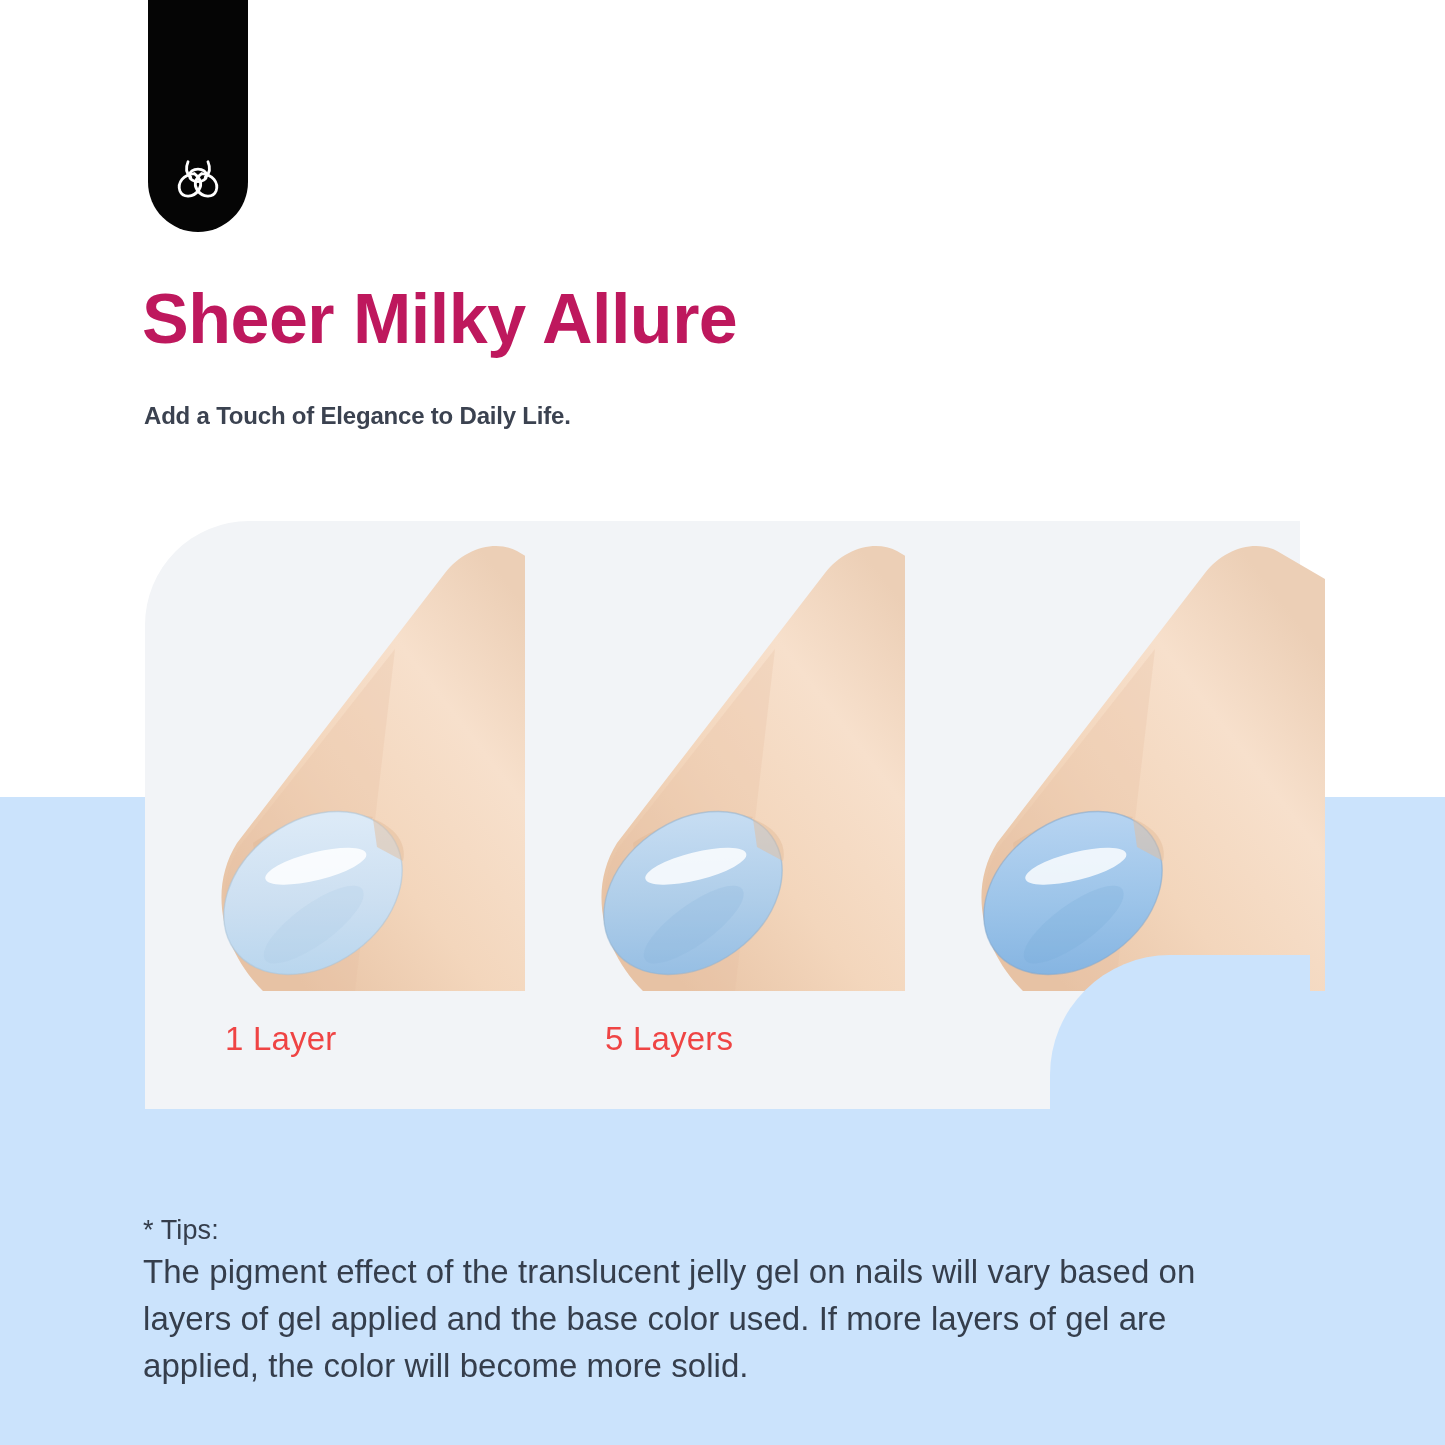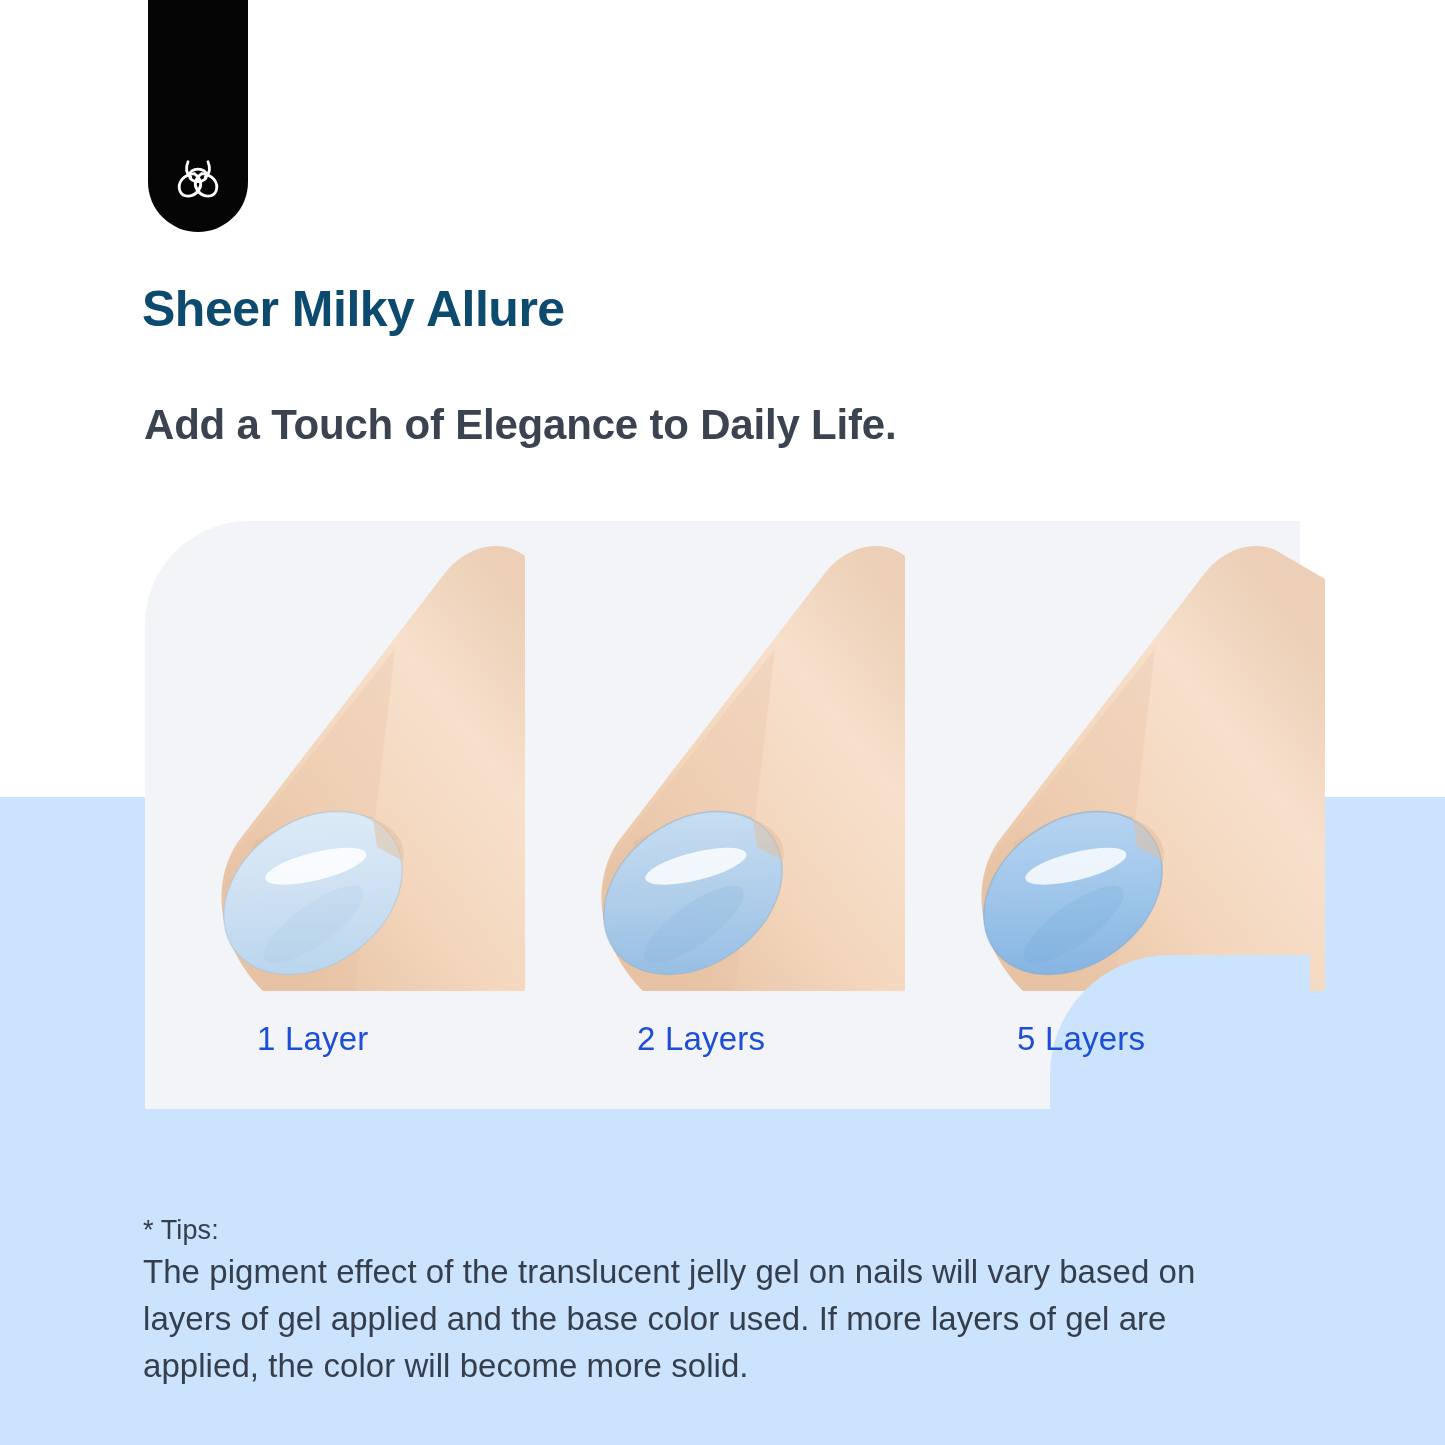--- a/index.html
+++ b/index.html
@@ -38,31 +38,31 @@
     align-items:flex-end;
     justify-content:center;
     padding-bottom:24px;
   }
   .brand-logo { width:58px; height:58px; display:block; }
 
   
   .title {
     position:absolute;
     left:142px; top:284px;
-    font-size:50px;
+    font-size:70px;
     font-weight:700;
     letter-spacing:-0.5px;
-    color:#0c4a6e;
+    color:#be185d;
     white-space:nowrap;
     line-height:1;
   }
   .subtitle {
     position:absolute;
     left:144px; top:404px;
-    font-size:42px;
+    font-size:24px;
     font-weight:700;
     color:#3b4250;
     white-space:nowrap;
     line-height:1;
     letter-spacing:-0.2px;
   }
 
   
   .card {
     position:absolute;
@@ -103,23 +103,23 @@
   
   .captions {
     position:absolute;
     left:145px; top:1022px;
     width:1155px; height:60px;
     display:flex;
   }
   .caption {
     width:380px;
     font-size:33px;
-    color:#1d4ed8;
+    color:#ef4444;
     letter-spacing:0.2px;
-    padding-left:112px;
+    padding-left:80px;
     line-height:1;
   }
 
   
   .tips {
     position:absolute;
     left:143px; top:1213px;
     width:1130px;
     color:#353e4c;
   }
@@ -276,21 +276,20 @@
         </svg>
       </div>
     </div>
 
   </div>
 
   <div class="card-br-mask"></div>
 
   <div class="captions">
     <div class="caption">1 Layer</div>
-    <div class="caption">2 Layers</div>
     <div class="caption">5 Layers</div>
   </div>
 
   <div class="tips">
     <div class="tips-head">* Tips:</div>
     <div class="tips-body">The pigment effect of the translucent jelly gel on nails will vary based on layers of gel applied and the base color used. If more layers of gel are applied, the color will become more solid.</div>
   </div>
 
 </div>
 

